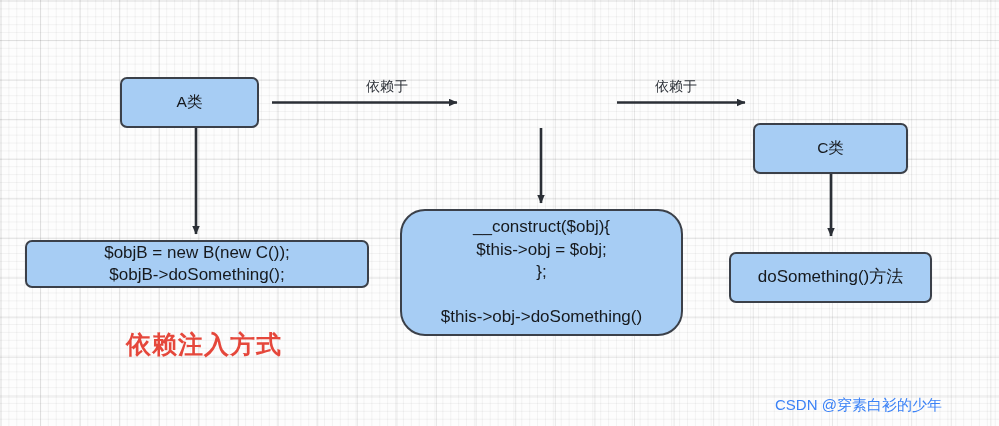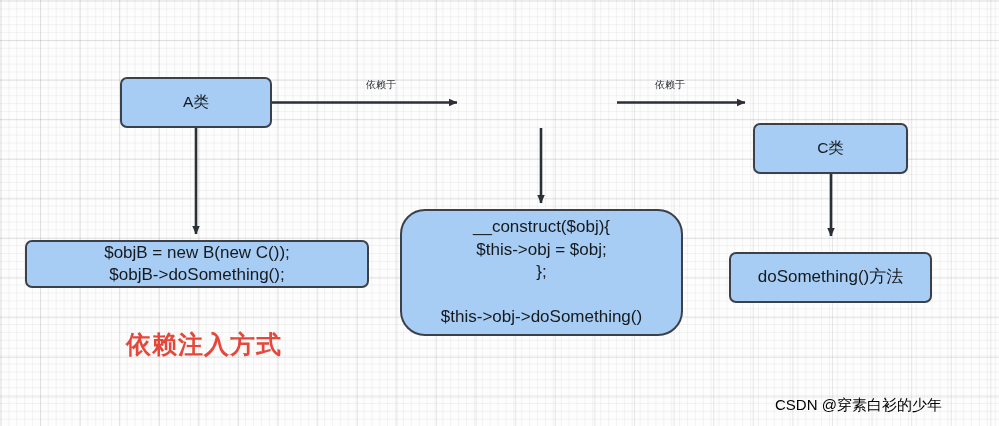--- a/index.html
+++ b/index.html
@@ -52,41 +52,41 @@
     color: #16191d;
     line-height: 1.32;
     white-space: pre-line;
   }
   .node.class-box { font-size: 15.5px; }
   .node.code-box  { font-size: 17px; }
   .node.method-box{ font-size: 17px; }
 
   .edge-label {
     position: absolute;
-    font-size: 10px;
+    font-size: 14px;
     color: #2b2f36;
     white-space: nowrap;
   }
   #red-note {
     position: absolute;
     left: 126px;
     top: 328px;
     font-size: 25px;
     font-weight: 700;
     color: #e5473b;
     letter-spacing: 1px;
     white-space: nowrap;
     text-align: center;
   }
   #watermark {
     position: absolute;
     left: 775px;
     top: 396px;
     font-size: 15px;
-    color: #000000;
+    color: #3b82f6;
     white-space: nowrap;
   }
 </style>
 </head>
 <body>
 
 <div id="canvas">
 
   <div id="grid"></div>
 
@@ -101,21 +101,21 @@
 
     <line x1="617" y1="102.5" x2="745" y2="102.5" stroke="#2b2f36" stroke-width="2.6" marker-end="url(#arrowhead)"></line>
 
     <line x1="196" y1="128" x2="196" y2="234" stroke="#2b2f36" stroke-width="2.6" marker-end="url(#arrowhead)"></line>
 
     <line x1="541" y1="128" x2="541" y2="203" stroke="#2b2f36" stroke-width="2.6" marker-end="url(#arrowhead)"></line>
 
     <line x1="831" y1="128" x2="831" y2="236" stroke="#2b2f36" stroke-width="2.6" marker-end="url(#arrowhead)"></line>
   </svg>
 
-  <div class="node class-box" style="left:120px; top:77px; width:152px; height:51px;">A类</div>
+  <div class="node class-box" style="left:120px; top:77px; width:139px; height:51px;">A类</div>
 
 
   <div class="node class-box" style="left:753px; top:77px; width:155px; height:51px;margin-top:46px;">C类</div>
 
   <div class="node code-box" style="left:25px; top:240px; width:344px; height:48px;">$objB = new B(new C());
 $objB-&gt;doSomething();</div>
 
   <div class="node code-box" style="left:400px; top:209px; width:283px; height:127px;border-radius:25px;">__construct($obj){
 $this-&gt;obj = $obj;
 };

